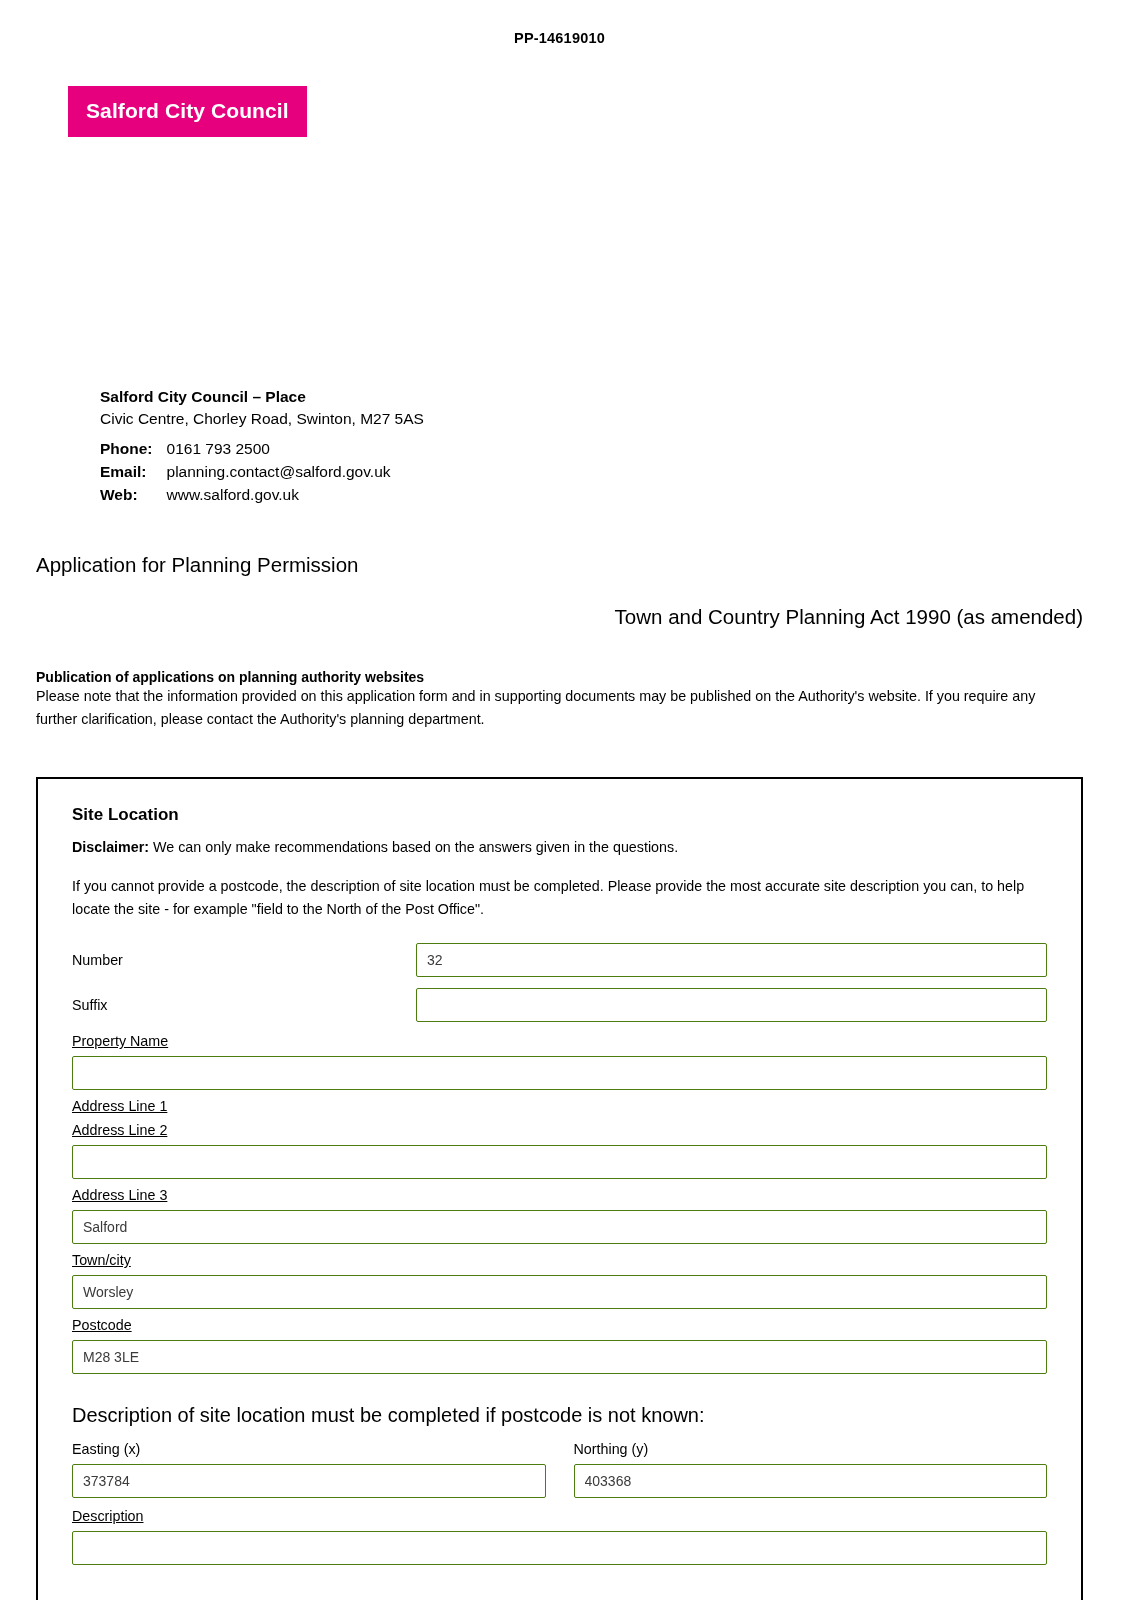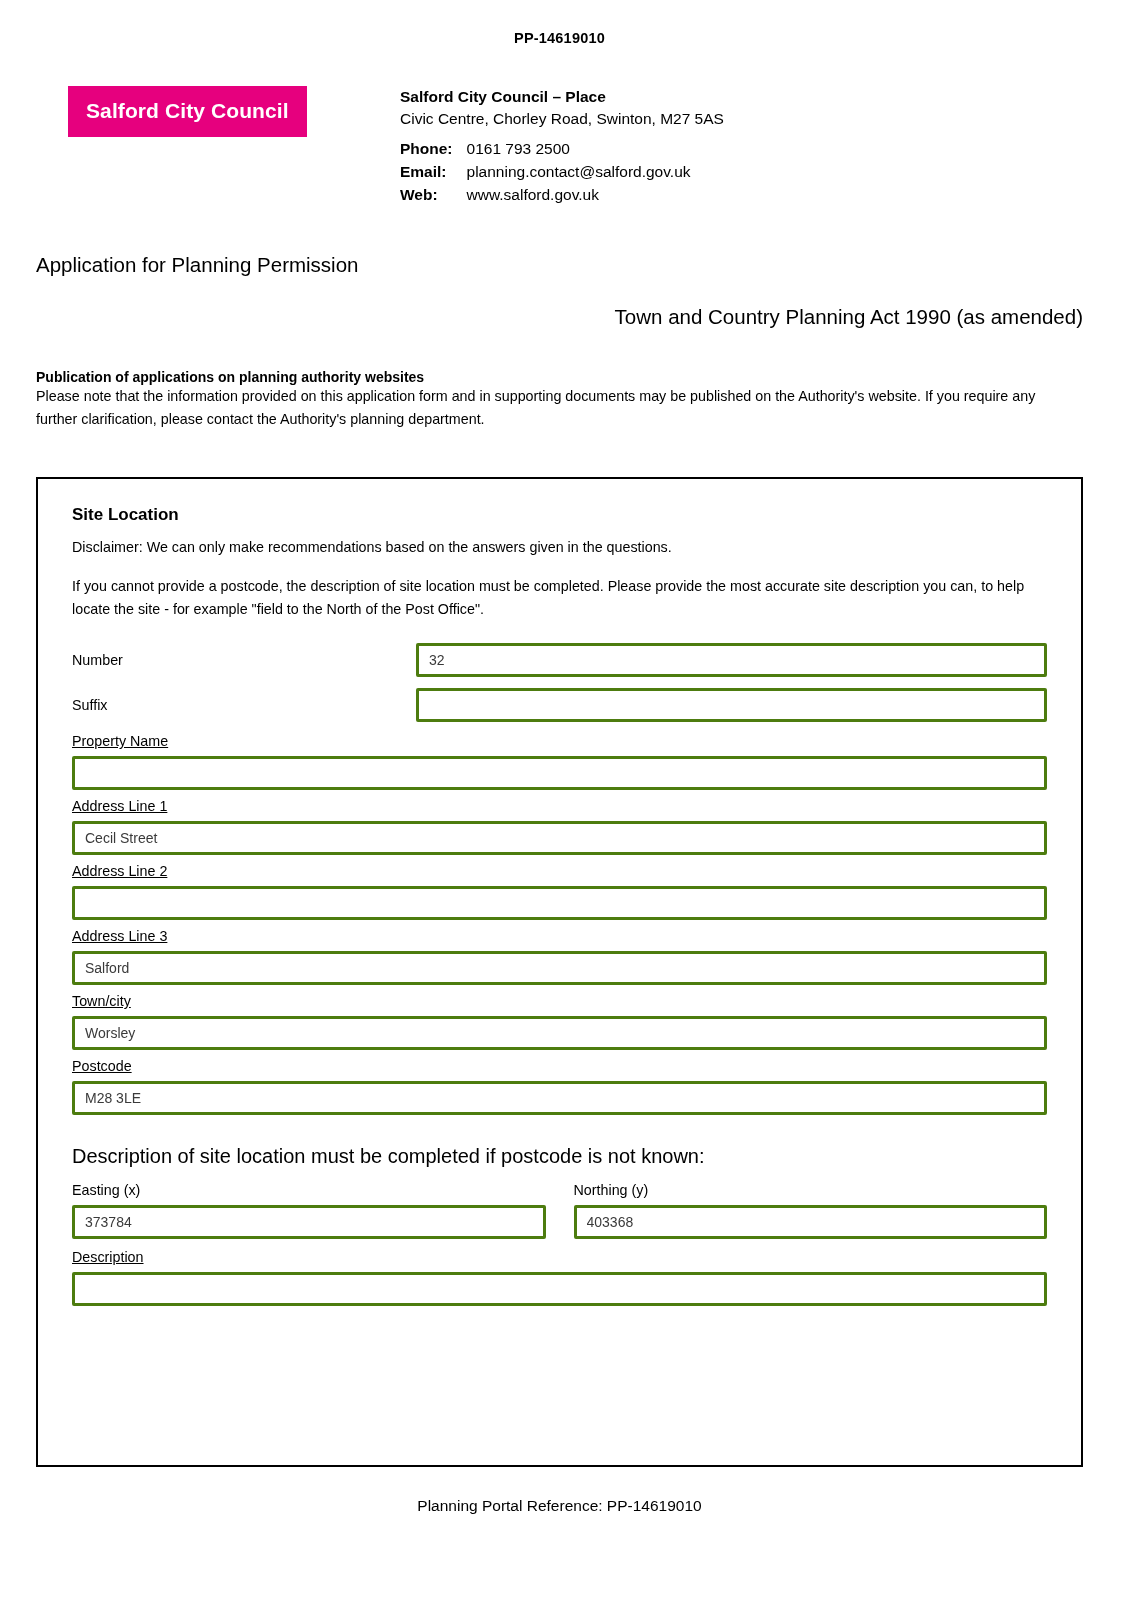--- a/index.html
+++ b/index.html
@@ -28,20 +28,21 @@
     font-size: 14.5px;
     font-weight: bold;
     letter-spacing: 0.2px;
     margin: 6px 0 0 0;
   }
 
   .header-row {
     display: flex;
     align-items: flex-start;
     margin-top: 40px;
+    flex-direction: column;
   }
   .logo-wrap {
     width: 300px;
     flex: 0 0 300px;
     padding-left: 32px;
     box-sizing: border-box;
   }
   .logo {
     background: #e6007e;
     color: #ffffff;
@@ -112,21 +113,21 @@
   .section-title {
     font-size: 17px;
     font-weight: bold;
     margin: 4px 0 12px 0;
   }
   .disclaimer {
     font-size: 14.3px;
     line-height: 1.5;
     margin-bottom: 16px;
   }
-  .disclaimer b { font-weight: normal; }
+  .disclaimer b { font-weight: bold; }
   .note-text {
     font-size: 14.3px;
     line-height: 1.62;
     margin-bottom: 22px;
   }
 
   
   .field-inline {
     display: flex;
     align-items: center;
@@ -148,21 +149,21 @@
   .field-stack .lbl {
     font-size: 14.3px;
     display: block;
     margin-bottom: 7px;
   }
 
   input.txt {
     width: 100%;
     box-sizing: border-box;
     height: 34px;
-    border: 3px solid #4d7c0f;
+    border: 1px solid #4d7c0f;
     border-radius: 2px;
     font-family: "Liberation Sans", sans-serif;
     font-size: 14px;
     color: #3a3a3a;
     padding: 0 10px;
     background: #ffffff;
     outline: none;
   }
 
   .subsec-title {
@@ -254,21 +255,20 @@
       </div>
     </div>
 
     <div class="field-stack">
       <span class="lbl">Property Name</span>
       <input class="txt" type="text" value="" style="">
     </div>
 
     <div class="field-stack">
       <span class="lbl">Address Line 1</span>
-      <input class="txt" type="text" value="Cecil Street" style="">
     </div>
 
     <div class="field-stack">
       <span class="lbl">Address Line 2</span>
       <input class="txt" type="text" value="" style="">
     </div>
 
     <div class="field-stack">
       <span class="lbl">Address Line 3</span>
       <input class="txt" type="text" value="Salford" style="">

